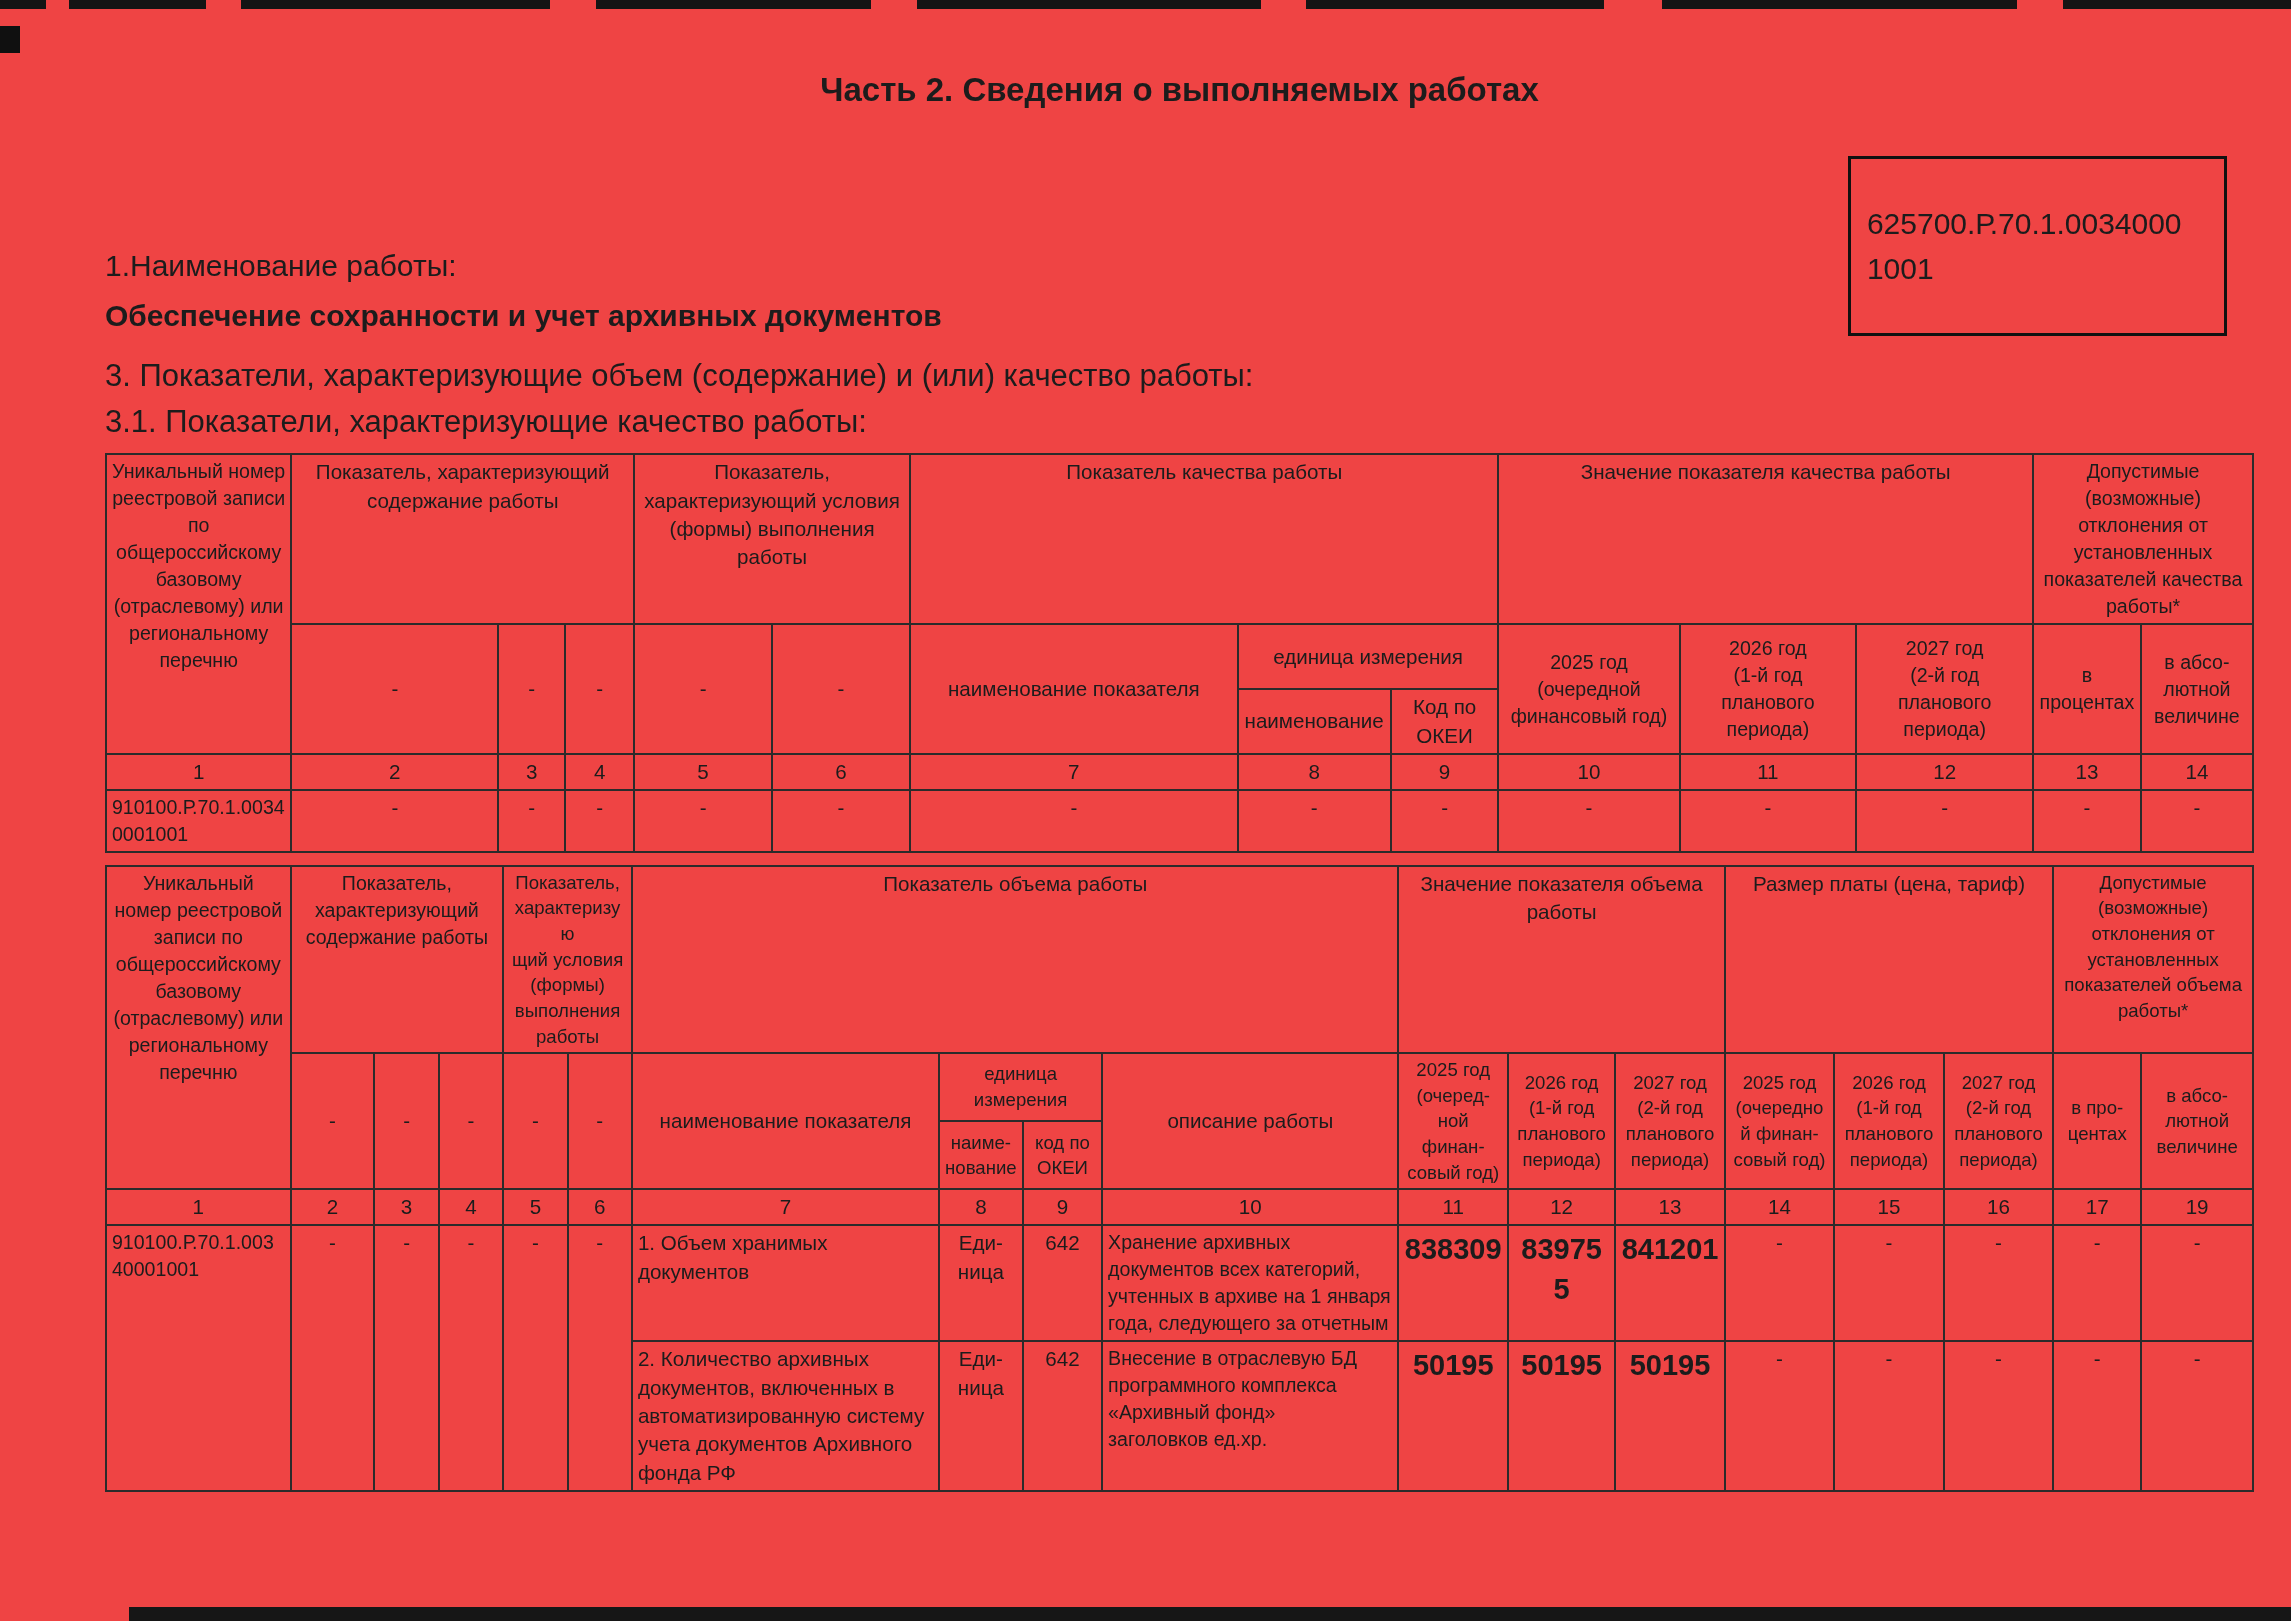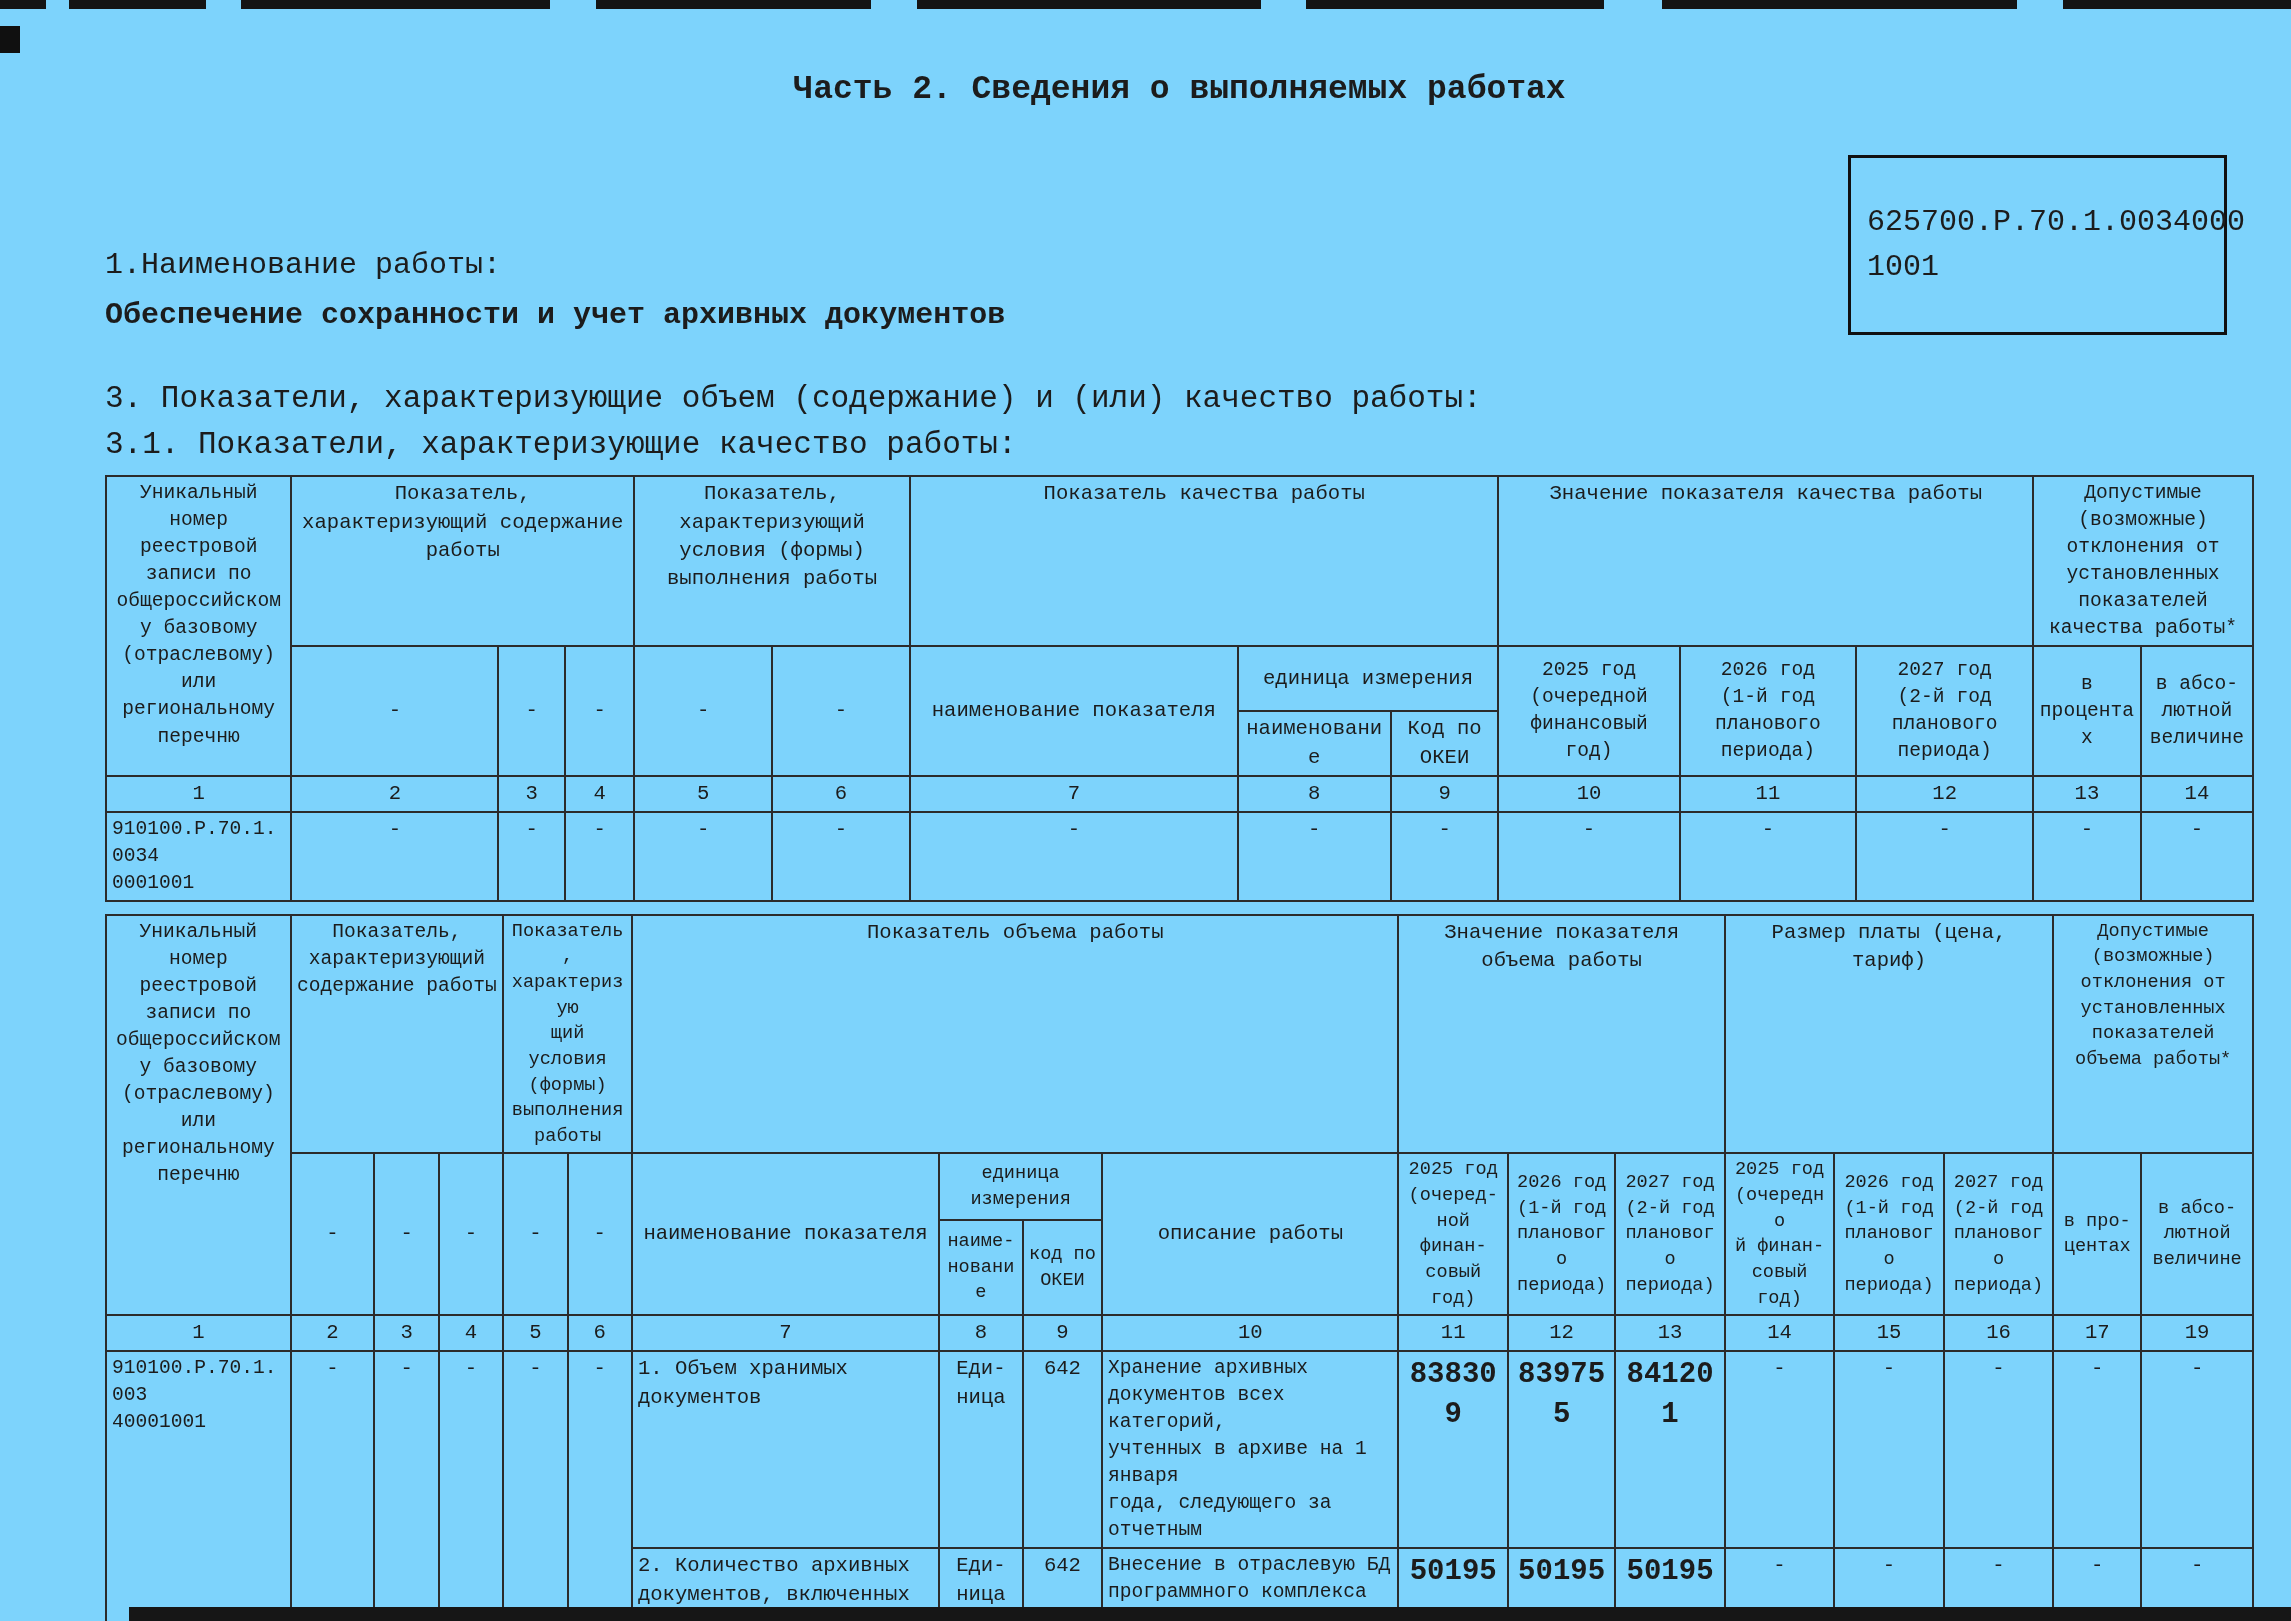--- a/index.html
+++ b/index.html
@@ -1,30 +1,30 @@
 <!DOCTYPE html>
 <html lang="ru"><head>
 <meta charset="utf-8">
 <style>
   html,body{margin:0;padding:0;}
-  .page{position:relative;width:2292px;height:1621px;background:#7dd3fc;overflow:hidden;
-        font-family:Liberation Mono, monospace;color:#1c1c1c;}
+  .page{position:relative;width:2292px;height:1621px;background:#ef4444;overflow:hidden;
+        font-family:Liberation Sans, sans-serif;color:#1c1c1c;}
   .content{position:absolute;left:105px;top:0;width:2149px;}
   .title{margin-top:71px;text-align:center;font-size:33px;font-weight:bold;}
   .razdel{margin-top:15.7px;text-align:center;font-size:27.4px;}
   .info-row{margin-top:47px;display:flex;justify-content:space-between;align-items:flex-end;}
   .info-left{width:1225px;font-size:30px;line-height:1.35;}
   .item1-value{font-weight:bold;margin-top:9.8px;}
   .item2{margin-top:29px;}
   .u{text-decoration:underline;text-underline-offset:6.9px;}
   .info-right{display:flex;gap:37px;align-items:flex-start;margin-right:27.4px;}
   .code-label{width:294px;text-align:center;font-size:28px;line-height:1.45;padding-top:15.7px;}
   .code-box{width:341px;min-height:147px;border:3.9px solid #111;padding:13.7px 15.7px;
             font-size:30px;line-height:1.5;display:flex;align-items:center;white-space:pre-line;}
-  .h3x{margin-top:42px;font-size:31px;line-height:1.4;}
+  .h3x{margin-top:18px;font-size:31px;line-height:1.4;}
   .h31{margin-top:5.9px;font-size:31px;}
   table.t{border-collapse:collapse;table-layout:fixed;width:100%;border:2.9px solid #262626;}
   table.t td{border:2px solid #2b2b2b;text-align:center;vertical-align:middle;
              font-size:20.6px;line-height:1.38;padding:2.9px 4.9px;word-wrap:break-word;}
   .t31{margin-top:13.7px;}
   .t32{margin-top:11.8px;}
   .top{vertical-align:top !important;}
   .la{text-align:left !important;}
   .pre{white-space:pre-line;}
   .fs19{font-size:18.6px !important;}

